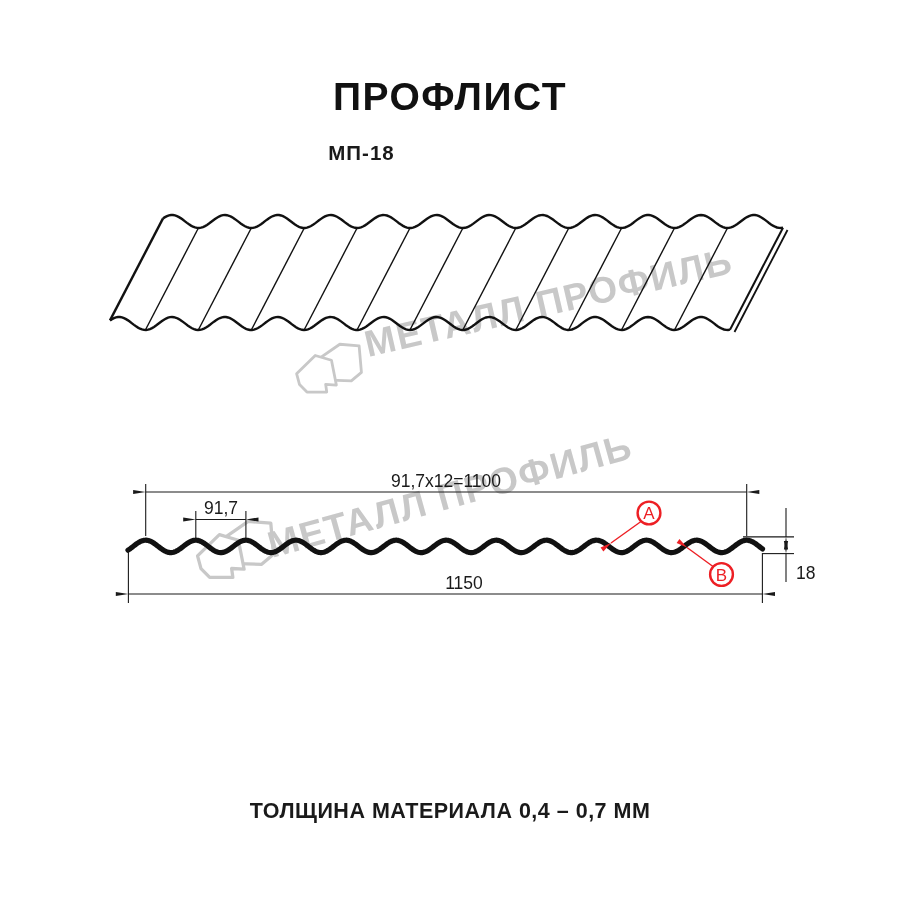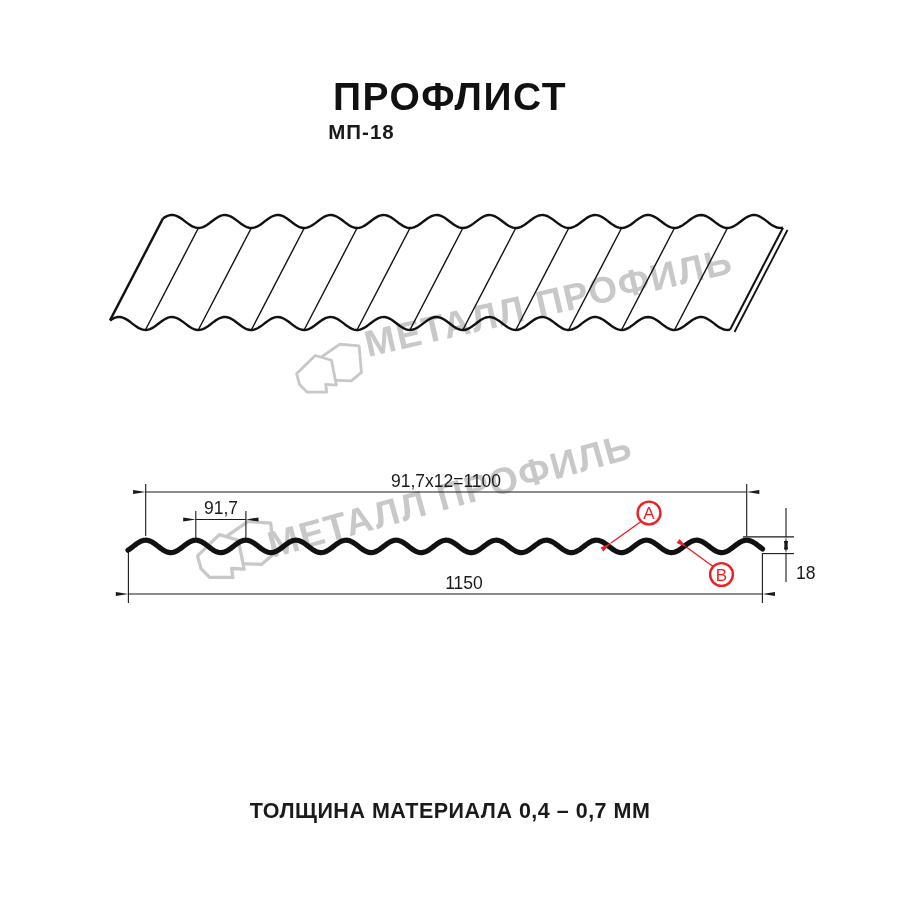--- a/index.html
+++ b/index.html
@@ -1,20 +1,20 @@
 <!DOCTYPE html>
 <html><head>
 <meta charset="utf-8">
 <style>
   html,body{margin:0;padding:0;background:#fff;}
   #page{position:relative;width:900px;height:900px;background:#fff;overflow:hidden;
         font-family:"Liberation Sans",sans-serif;border-radius:13px;}
   .title{position:absolute;top:77px;left:0;width:900px;text-align:center;
          font-size:39px;line-height:39px;font-weight:800;letter-spacing:1.5px;color:#111;}
-  .subtitle{position:absolute;top:121px;left:0;width:723px;text-align:center;
+  .subtitle{position:absolute;top:142px;left:0;width:723px;text-align:center;
          font-size:20.5px;line-height:21px;font-weight:600;letter-spacing:1px;color:#1a1a1a;}
   .footer-note{position:absolute;top:800px;left:0;width:900px;text-align:center;
          font-size:21.5px;line-height:22px;font-weight:700;letter-spacing:0.5px;color:#1a1a1a;}
   svg{position:absolute;top:0;left:0;}
   .dim-txt{font-family:"Liberation Sans",sans-serif;font-size:17.5px;fill:#1a1a1a;}
   .lbl-txt{font-family:"Liberation Sans",sans-serif;font-size:17px;}
   .wm-txt{font-family:"Liberation Sans",sans-serif;font-size:37px;font-weight:700;letter-spacing:1.5px;}
   .dim-line{stroke:#1a1a1a;stroke-width:1.1;fill:none;}
   .sheet{stroke:#111;fill:none;}
 </style>

